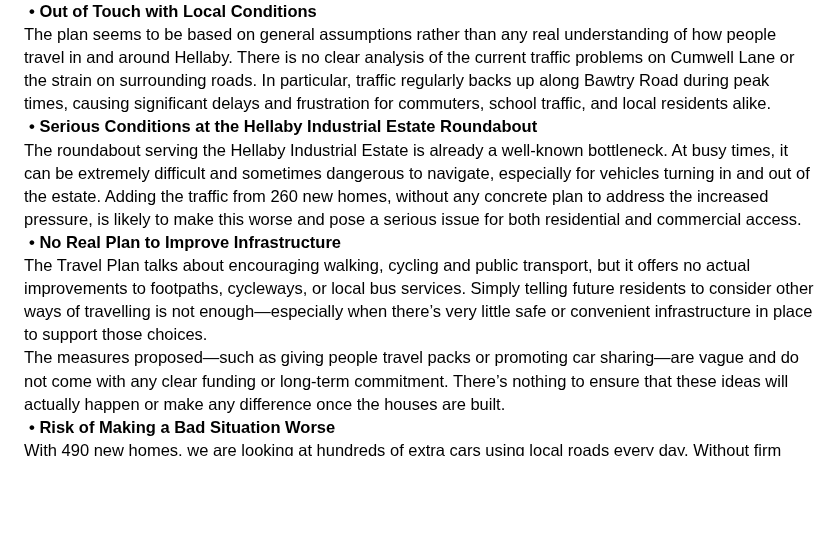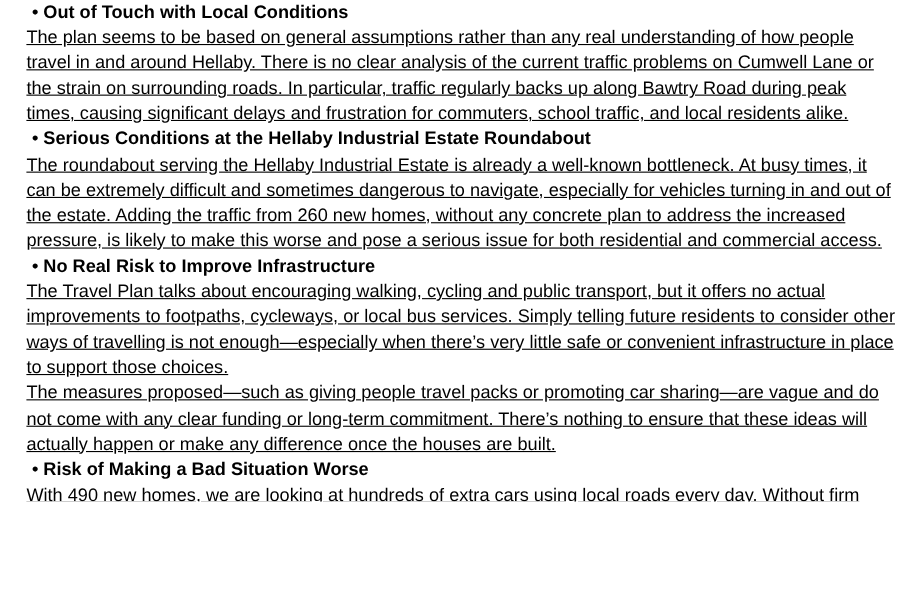--- a/index.html
+++ b/index.html
@@ -29,41 +29,40 @@
   }
   .section-heading {
     font-weight: bold;
     padding-left: 5px;
   }
   .section-heading .bullet {
     font-weight: bold;
   }
   .section-body {
     font-weight: normal;
-    text-decoration: underline;
   }
 </style>
 </head>
 <body>
 
 <div class="page">
   <div class="doc">
 
     <div class="section">
       <div class="section-heading"><span class="bullet">•</span> <span>Out of Touch with Local Conditions</span></div>
       <div class="section-body">The plan seems to be based on general assumptions rather than any real understanding of how people travel in and around Hellaby. There is no clear analysis of the current traffic problems on Cumwell Lane or the strain on surrounding roads. In particular, traffic regularly backs up along Bawtry Road during peak times, causing significant delays and frustration for commuters, school traffic, and local residents alike.</div>
     </div>
 
     <div class="section">
       <div class="section-heading"><span class="bullet">•</span> <span>Serious Conditions at the Hellaby Industrial Estate Roundabout</span></div>
       <div class="section-body">The roundabout serving the Hellaby Industrial Estate is already a well-known bottleneck. At busy times, it can be extremely difficult and sometimes dangerous to navigate, especially for vehicles turning in and out of the estate. Adding the traffic from 260 new homes, without any concrete plan to address the increased pressure, is likely to make this worse and pose a serious issue for both residential and commercial access.</div>
     </div>
 
     <div class="section">
-      <div class="section-heading"><span class="bullet">•</span> <span>No Real Risk to Improve Infrastructure</span></div>
+      <div class="section-heading"><span class="bullet">•</span> <span>No Real Plan to Improve Infrastructure</span></div>
       <div class="section-body">The Travel Plan talks about encouraging walking, cycling and public transport, but it offers no actual improvements to footpaths, cycleways, or local bus services. Simply telling future residents to consider other ways of travelling is not enough—especially when there’s very little safe or convenient infrastructure in place to support those choices.</div>
     </div>
 
     <div class="section">
       <div class="section-body">The measures proposed—such as giving people travel packs or promoting car sharing—are vague and do not come with any clear funding or long-term commitment. There’s nothing to ensure that these ideas will actually happen or make any difference once the houses are built.</div>
     </div>
 
     <div class="section">
       <div class="section-heading"><span class="bullet">•</span> <span>Risk of Making a Bad Situation Worse</span></div>
       <div class="section-body">With 490 new homes, we are looking at hundreds of extra cars using local roads every day. Without firm plans to address this, the development could make existing traffic problems significantly worse—not just for new residents, but for everyone already living here.</div>

